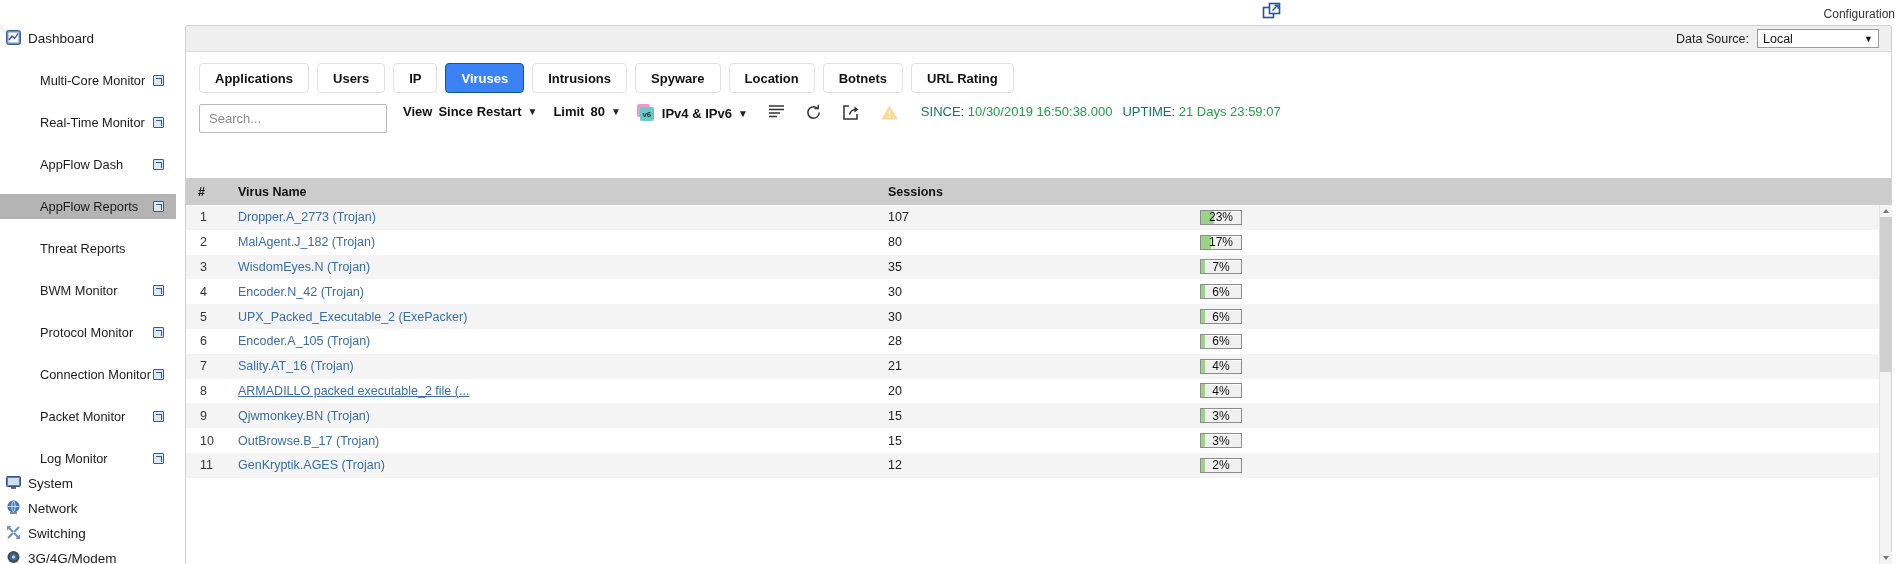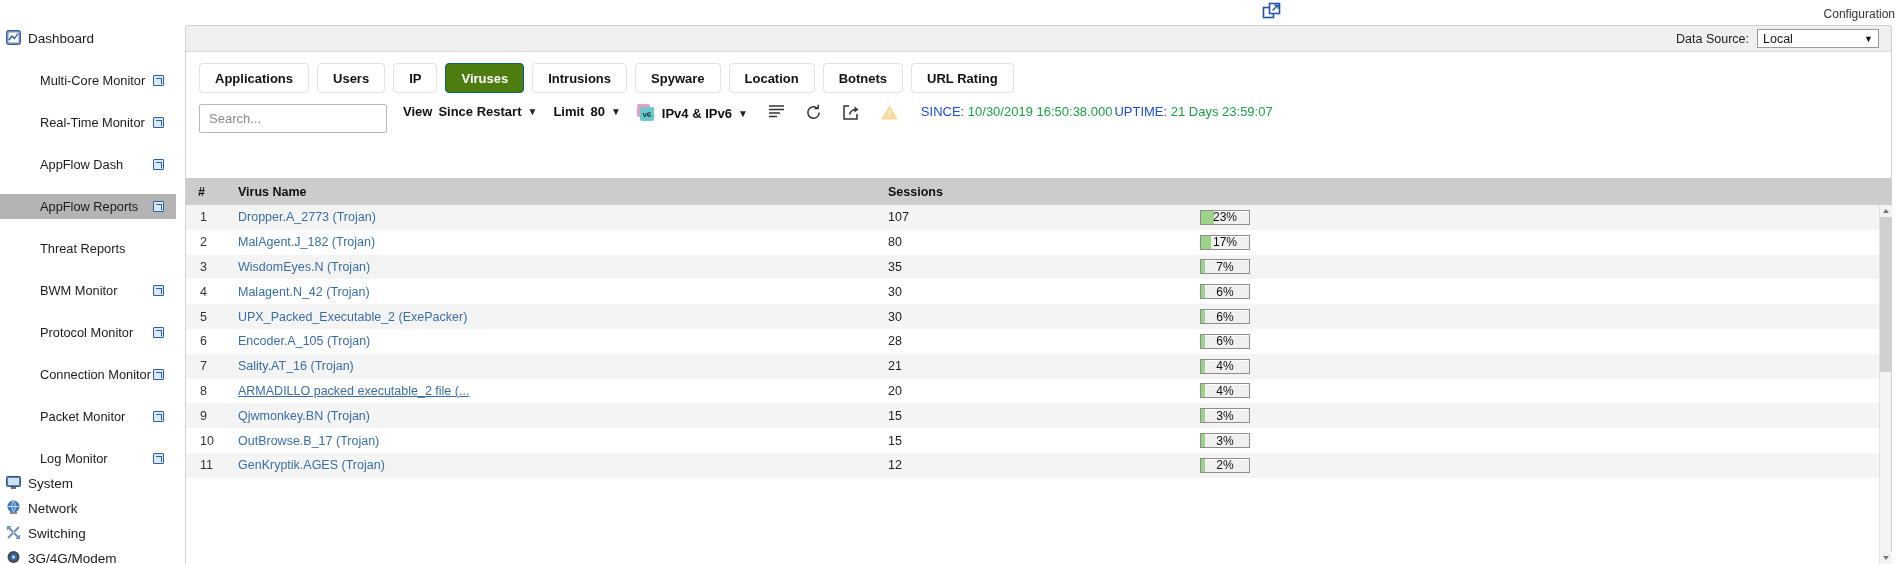--- a/index.html
+++ b/index.html
@@ -109,21 +109,21 @@
     padding: 11px 0 11px 13px;
   }
   .tab {
     height: 30px; padding: 0 15px;
     display: flex; align-items: center;
     border: 1px solid #e2e2e2; border-radius: 4px;
     background: #fff; color: #111;
     font-size: 13px; font-weight: bold;
     white-space: nowrap;
   }
-  .tab.active { background: #4d7c0f; color: #fff; border-color: #0b5c80; }
+  .tab.active { background: #3b82f6; color: #fff; border-color: #0b5c80; }
 
   .toolbar {
     display: flex; align-items: flex-start; gap: 0;
     padding-left: 13px; height: 42px;
   }
   .search-box {
     width: 188px; height: 29px;
     border: 1px solid #b9b9b9; background: #fff;
     display: flex; align-items: center; padding-left: 9px;
     color: #8a8a8a; font-size: 13px;
@@ -143,23 +143,23 @@
   }
   .v6badge .teal {
     position: absolute; left: 3px; top: 3px; width: 14px; height: 14px;
     background: #6fc8c8; border-radius: 2px;
     display: flex; align-items: center; justify-content: center;
     font-size: 8px; font-weight: bold; color: #0c3b3b;
   }
 
   .icon-btn { margin-left: 20px; display: flex; align-items: center; }
   .stamp { margin-left: 22px; font-size: 13px; white-space: nowrap; }
-  .stamp .k { color: #1d4ed8; }
+  .stamp .k { color: #0f766e; }
   .stamp .v { color: #1f9d45; }
-  .stamp.uptime { margin-left: 2px; }
+  .stamp.uptime { margin-left: 10px; }
 
   
   .table-wrap { position: absolute; left: 0; right: 0; top: 152px; bottom: 0; }
   .tbl { width: 100%; border-collapse: collapse; table-layout: fixed; }
   .tbl th {
     background: #cccccc; height: 27px;
     font-size: 12.5px; font-weight: bold; color: #111;
     text-align: left; padding: 0 0 0 12px;
   }
   .tbl td {
@@ -171,21 +171,21 @@
   .col-num { width: 40px; }
   .col-name { width: 650px; }
   .col-sess { width: 310px; }
   .col-pct { width: auto; }
   td.c-num { color: #333; padding-left: 14px; }
   .vname { color: #3a6ea5; }
   .vname.ul { text-decoration: underline; }
 
   .pctcell { padding-left: 0 !important; }
   .pctbar {
-    position: relative; width: 50px; height: 15px; margin-left: 14px;
+    position: relative; width: 42px; height: 15px; margin-left: 14px;
     border: 1px solid #8d8d8d; background: #f0f0f0;
     display: flex; align-items: center; justify-content: center;
     box-shadow: inset 0 1px 0 #fff;
   }
   .pctbar .fill {
     position: absolute; left: 0; top: 0; bottom: 0;
     background: #9bd489;
   }
   .pctbar .lbl { position: relative; font-size: 12px; color: #111; }
 
@@ -483,21 +483,21 @@
                 <td>35</td>
                 <td class="pctcell">
                   <div class="pctbar">
                     <div class="fill" style="width: 4.06px; background: rgb(155, 212, 137);"></div>
                     <span class="lbl">7%</span>
                   </div>
                 </td>
               </tr>
               <tr>
                 <td class="c-num">4</td>
-                <td><span class="vname">Malagent.N_42 (Trojan)</span></td>
+                <td><span class="vname">Encoder.N_42 (Trojan)</span></td>
                 <td>30</td>
                 <td class="pctcell">
                   <div class="pctbar">
                     <div class="fill" style="width: 4px; background: rgb(155, 212, 137);"></div>
                     <span class="lbl">6%</span>
                   </div>
                 </td>
               </tr>
               <tr>
                 <td class="c-num">5</td>

